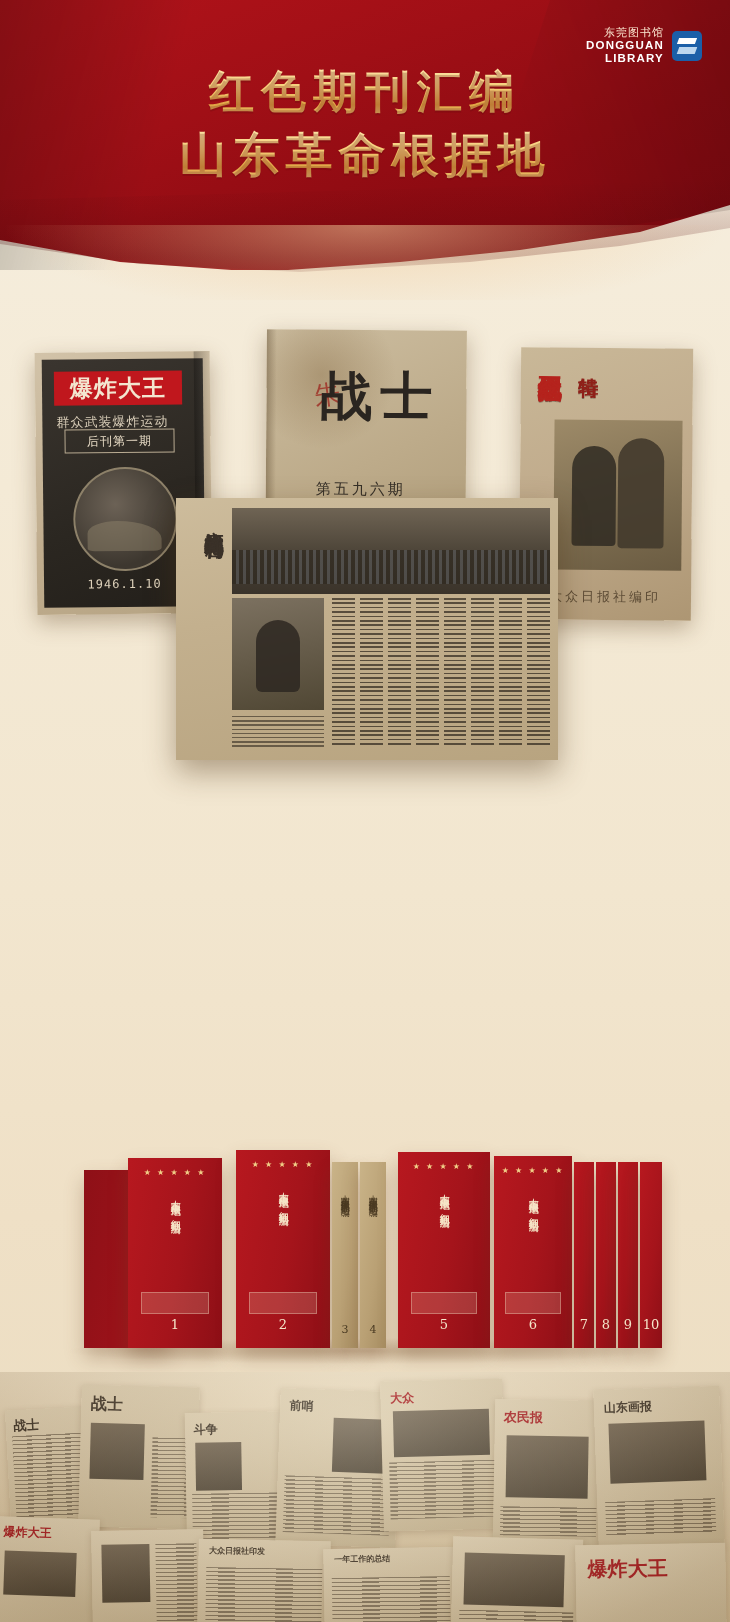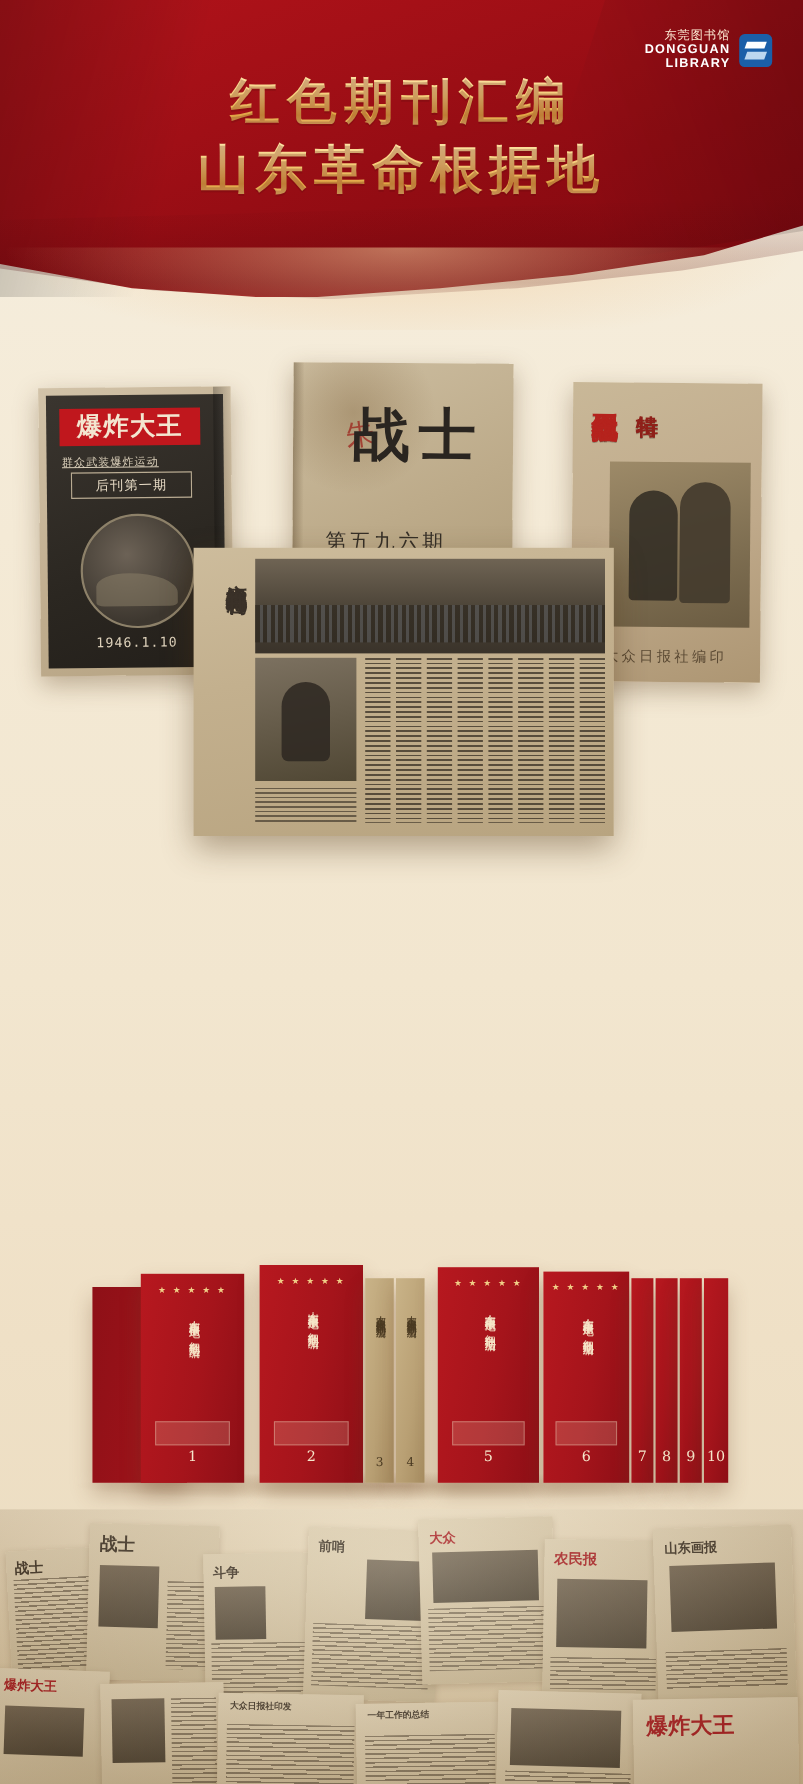--- a/index.html
+++ b/index.html
@@ -176,23 +176,22 @@
     font-family: "DejaVu Sans", sans-serif;
     font-weight: bold;
     font-size: 23px;
     line-height: 34px;
     text-align: center;
     letter-spacing: 1px;
   }
   .c1-sub {
     position: absolute; left: 14px; top: 54px;
     color: #d8cdb8;
-    font-size: 10px;
+    font-size: 13px;
     letter-spacing: 1px;
-    text-decoration: underline;
   }
   .c1-box {
     position: absolute; left: 22px; top: 70px;
     width: 108px; height: 22px;
     border: 1px solid #b9ab92;
   }
   .c1-box span {
     display: block;
     text-align: center;
     color: #e8dcc6;
@@ -261,21 +260,21 @@
     left: 48px; top: 48px;
     font-family: "DejaVu Serif", serif;
     font-size: 26px;
     color: #9e2b22;
     opacity: .8;
     transform: rotate(-8deg);
   }
   .c2-issue {
     position: absolute;
     right: 60px; top: 150px;
-    font-size: 19px;
+    font-size: 15px;
     color: #352f27;
     letter-spacing: 3px;
   }
   .c2-edge {
     position: absolute;
     left: 0; top: 0; width: 10px; height: 100%;
     background: linear-gradient(90deg, rgba(70,50,25,0.35), rgba(70,50,25,0));
   }
 
   

